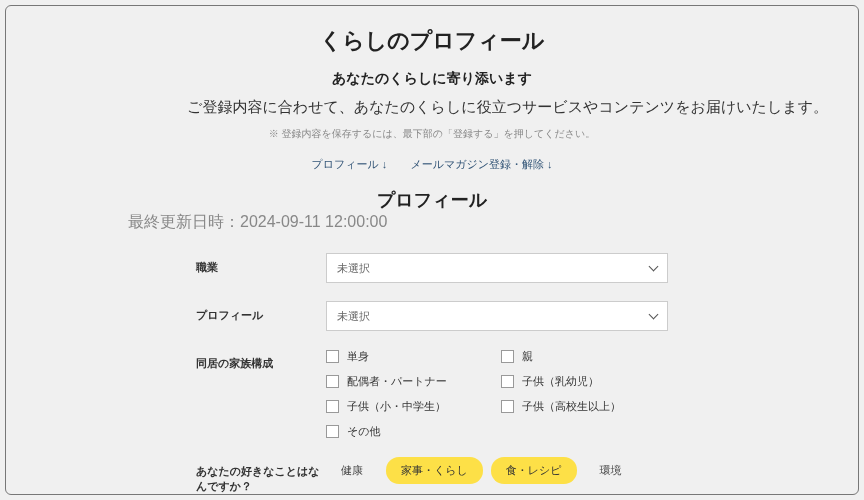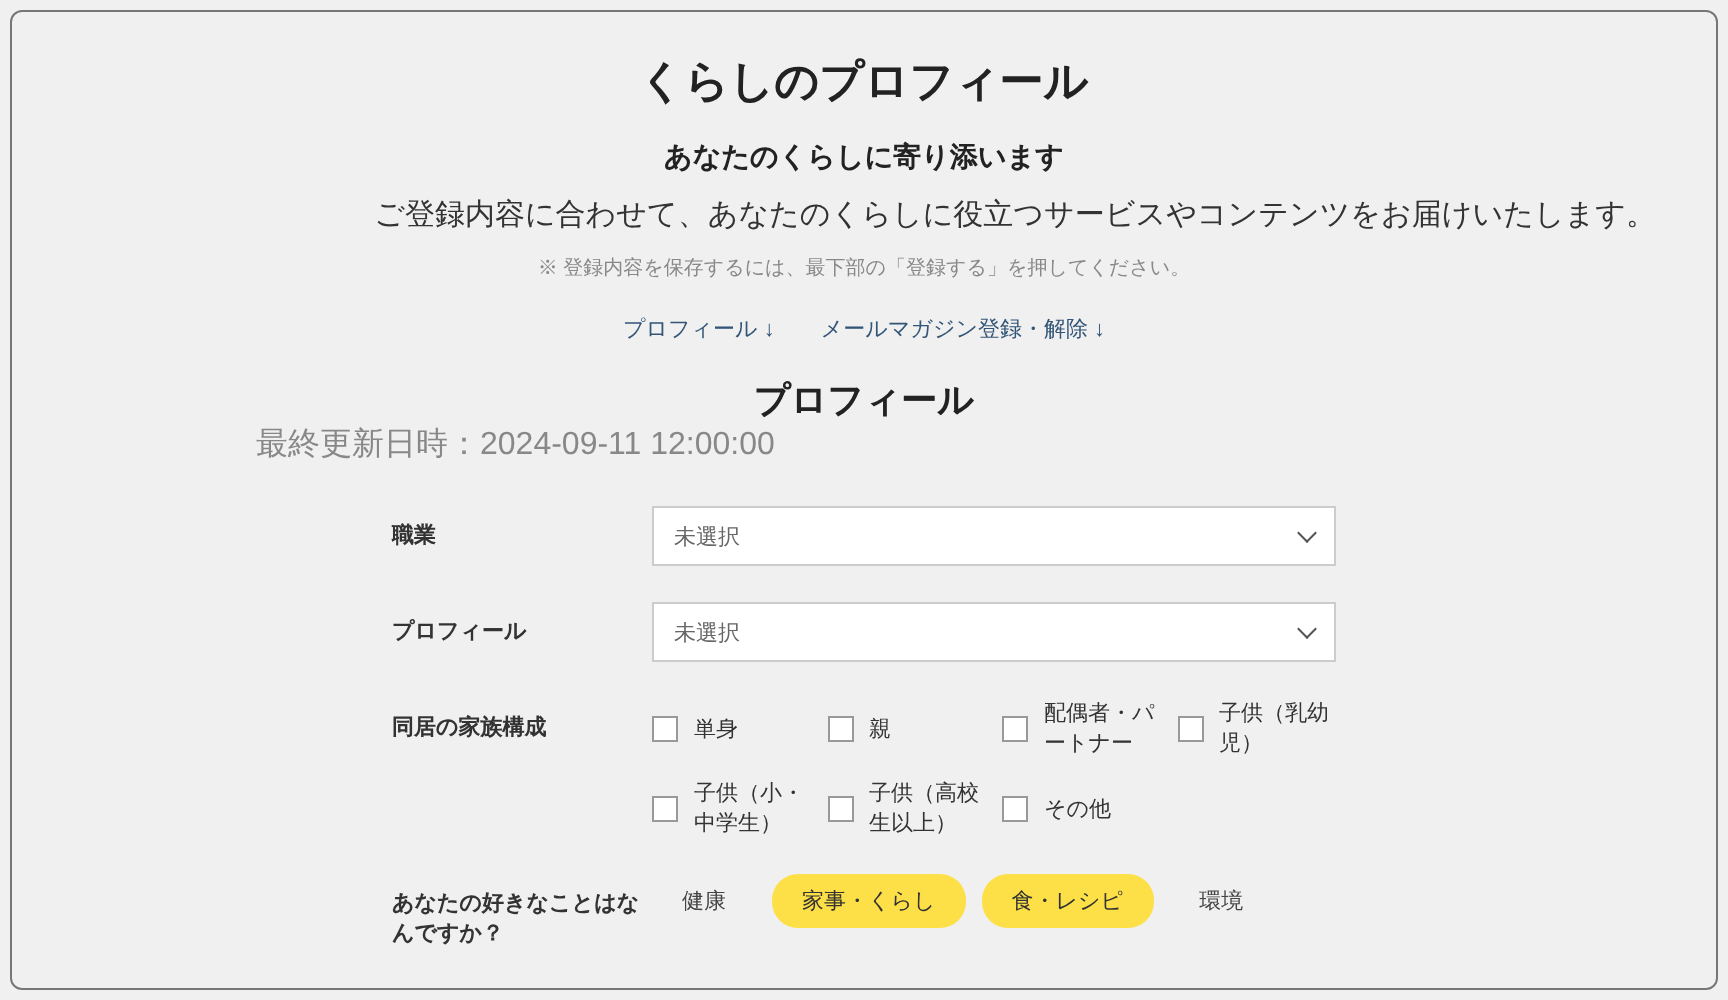--- a/index.html
+++ b/index.html
@@ -109,21 +109,21 @@
       top: 12px;
       width: 6px;
       height: 6px;
       border-right: 1.5px solid #555;
       border-bottom: 1.5px solid #555;
       transform: rotate(45deg);
       margin-top: -3px;
     }
     .checks {
       display: grid;
-      grid-template-columns: 1fr 1fr 1fr 1fr;
+      grid-template-columns: 1fr 1fr;
       gap: 10px 8px;
     }
     .check {
       display: flex;
       align-items: center;
       font-size: 11px;
       color: #333;
       cursor: pointer;
     }
     .checkbox {

